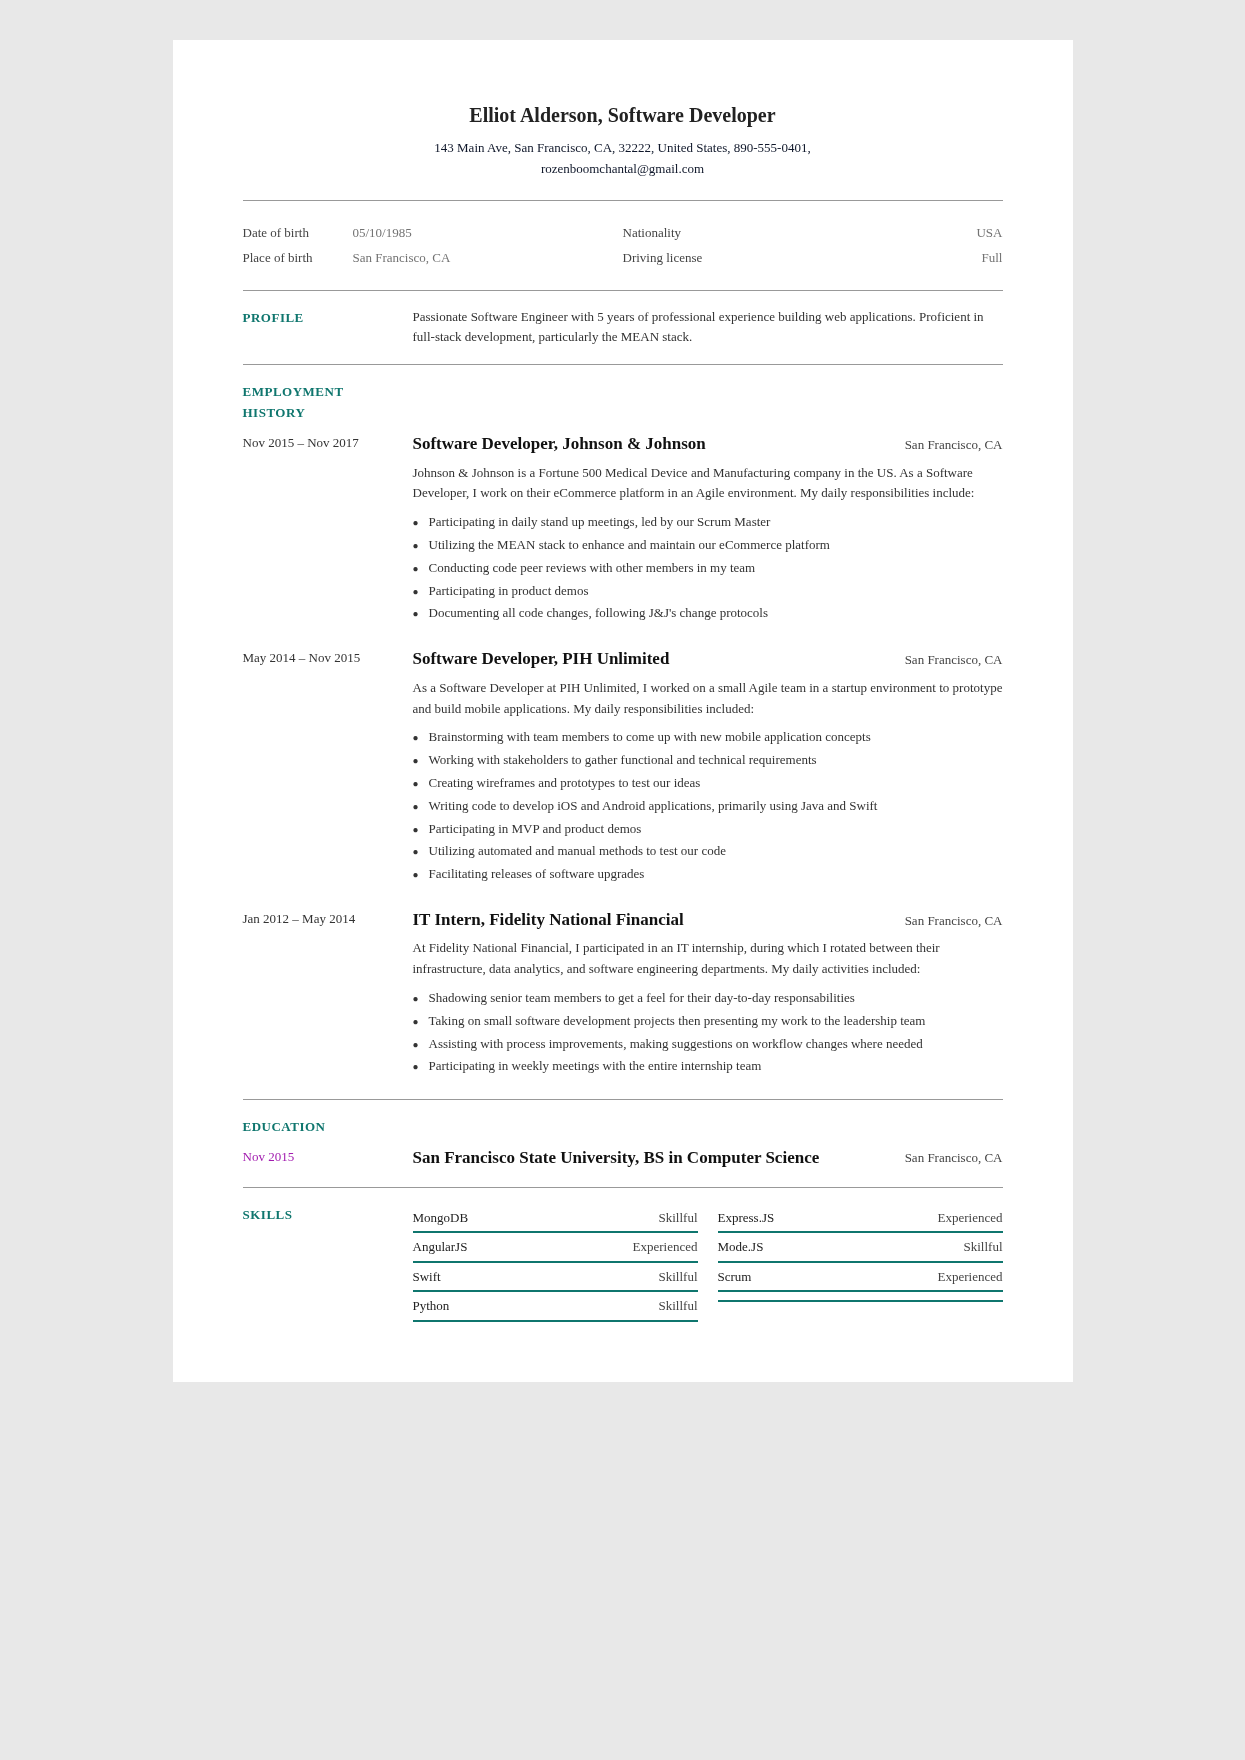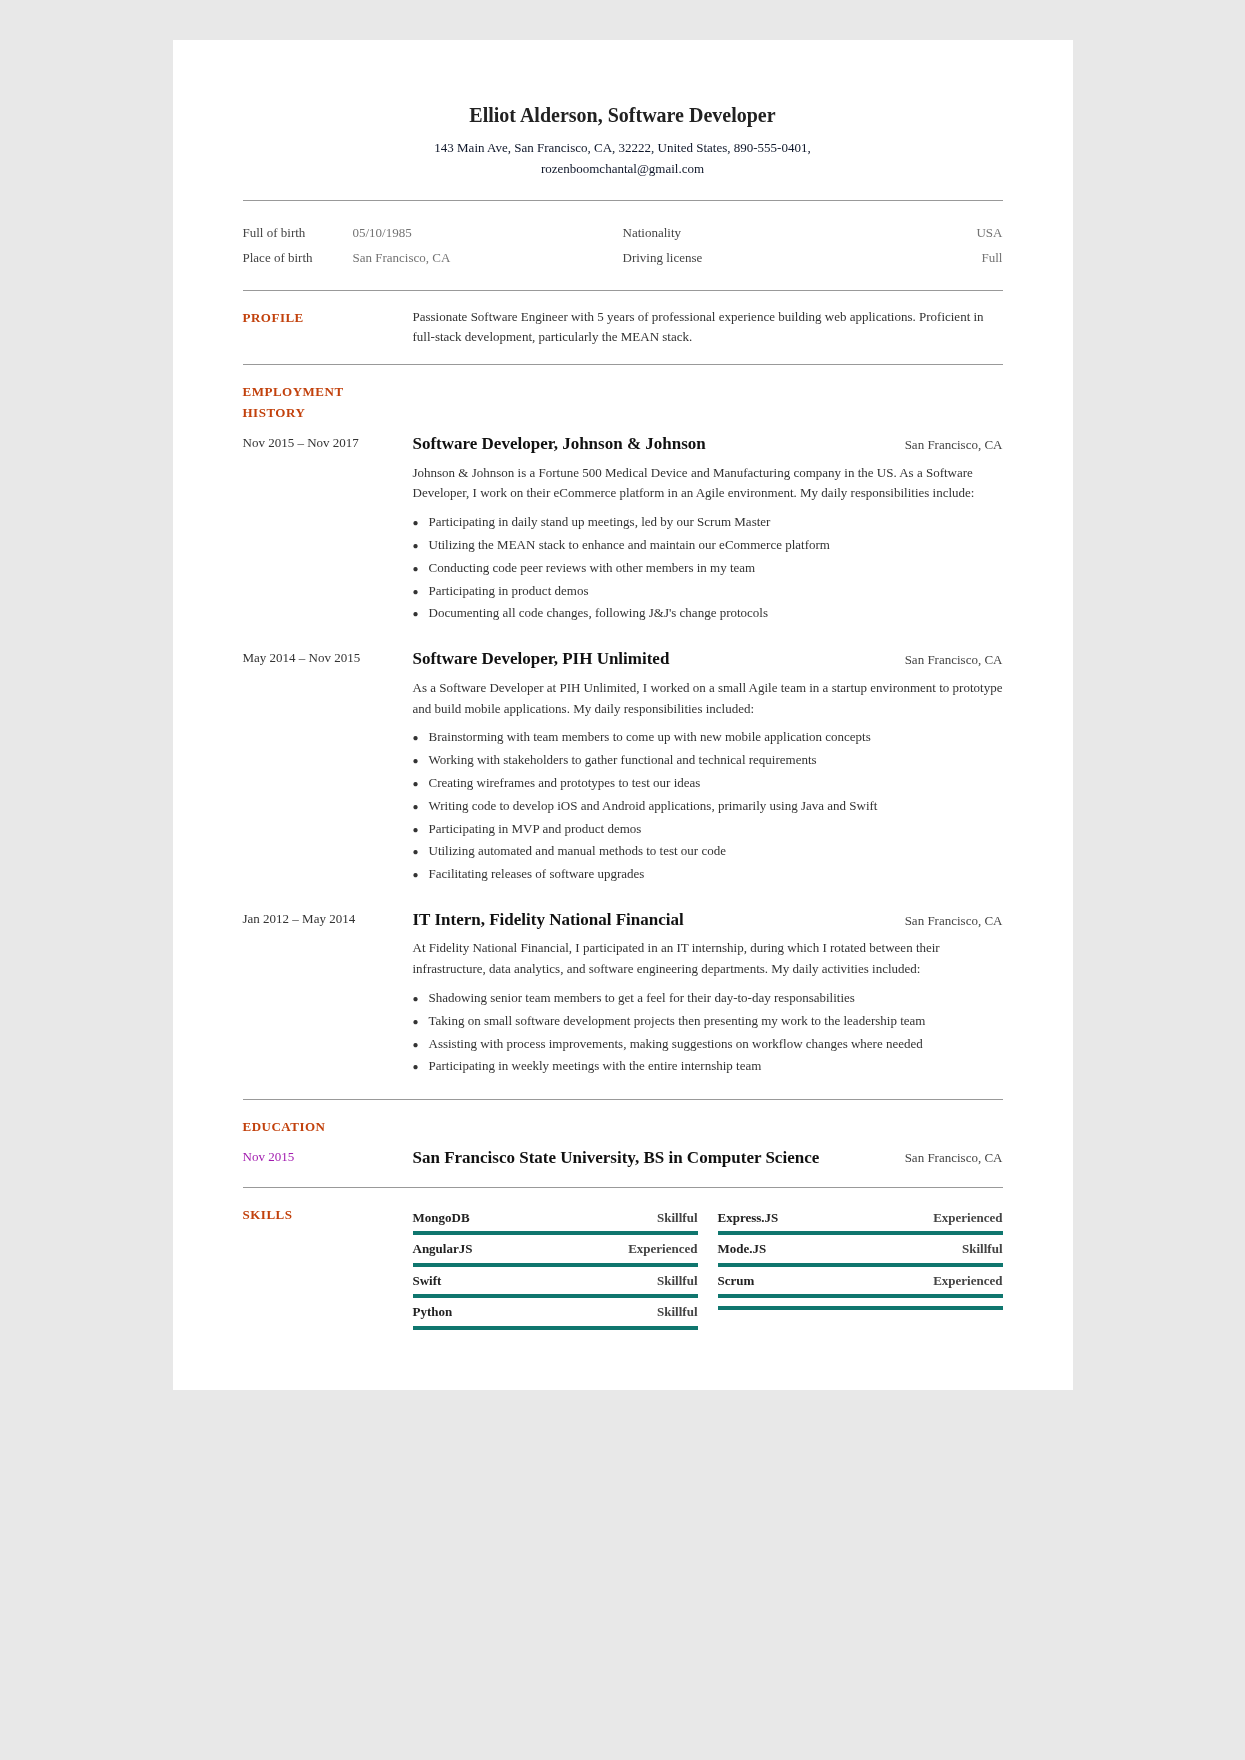--- a/index.html
+++ b/index.html
@@ -69,21 +69,21 @@
     }
     .section {
       margin-bottom: 10px;
     }
     .section-title {
       font-size: 13px;
       font-weight: bold;
       text-transform: uppercase;
       letter-spacing: 0.5px;
       margin-bottom: 10px;
-      color: #c2410c;
+      color: #0f766e;
     }
     .profile-text {
       font-size: 13px;
       color: #333;
       line-height: 1.6;
     }
     .employment-entry {
       display: grid;
       grid-template-columns: 160px 1fr;
       gap: 10px;
@@ -168,23 +168,22 @@
     }
     .skills-grid {
       display: grid;
       grid-template-columns: 1fr 1fr;
       gap: 4px 20px;
     }
     .skill-row {
       display: flex;
       justify-content: space-between;
       align-items: baseline;
-      border-bottom: 4px solid #0f766e;
+      border-bottom: 2px solid #0f766e;
       padding: 4px 0;
-      font-weight: bold;
     }
     .skill-name {
       font-size: 13px;
       color: #222;
     }
     .skill-level {
       font-size: 13px;
       color: #444;
     }
     .section-with-label {
@@ -205,21 +204,21 @@
       <span>143 Main Ave, San Francisco, CA, 32222, United States, 890-555-0401,</span><br>
       <span>rozenboomchantal@gmail.com</span>
     </div>
   </div>
 
   <hr class="divider">
 
   <div class="personal-info">
     <div class="personal-left">
       <div class="personal-row">
-        <span class="personal-label">Full of birth</span>
+        <span class="personal-label">Date of birth</span>
         <span class="personal-value">05/10/1985</span>
       </div>
       <div class="personal-row">
         <span class="personal-label">Place of birth</span>
         <span class="personal-value">San Francisco, CA</span>
       </div>
     </div>
     <div class="personal-right">
       <div class="personal-row">
         <span class="personal-label">Nationality</span>

